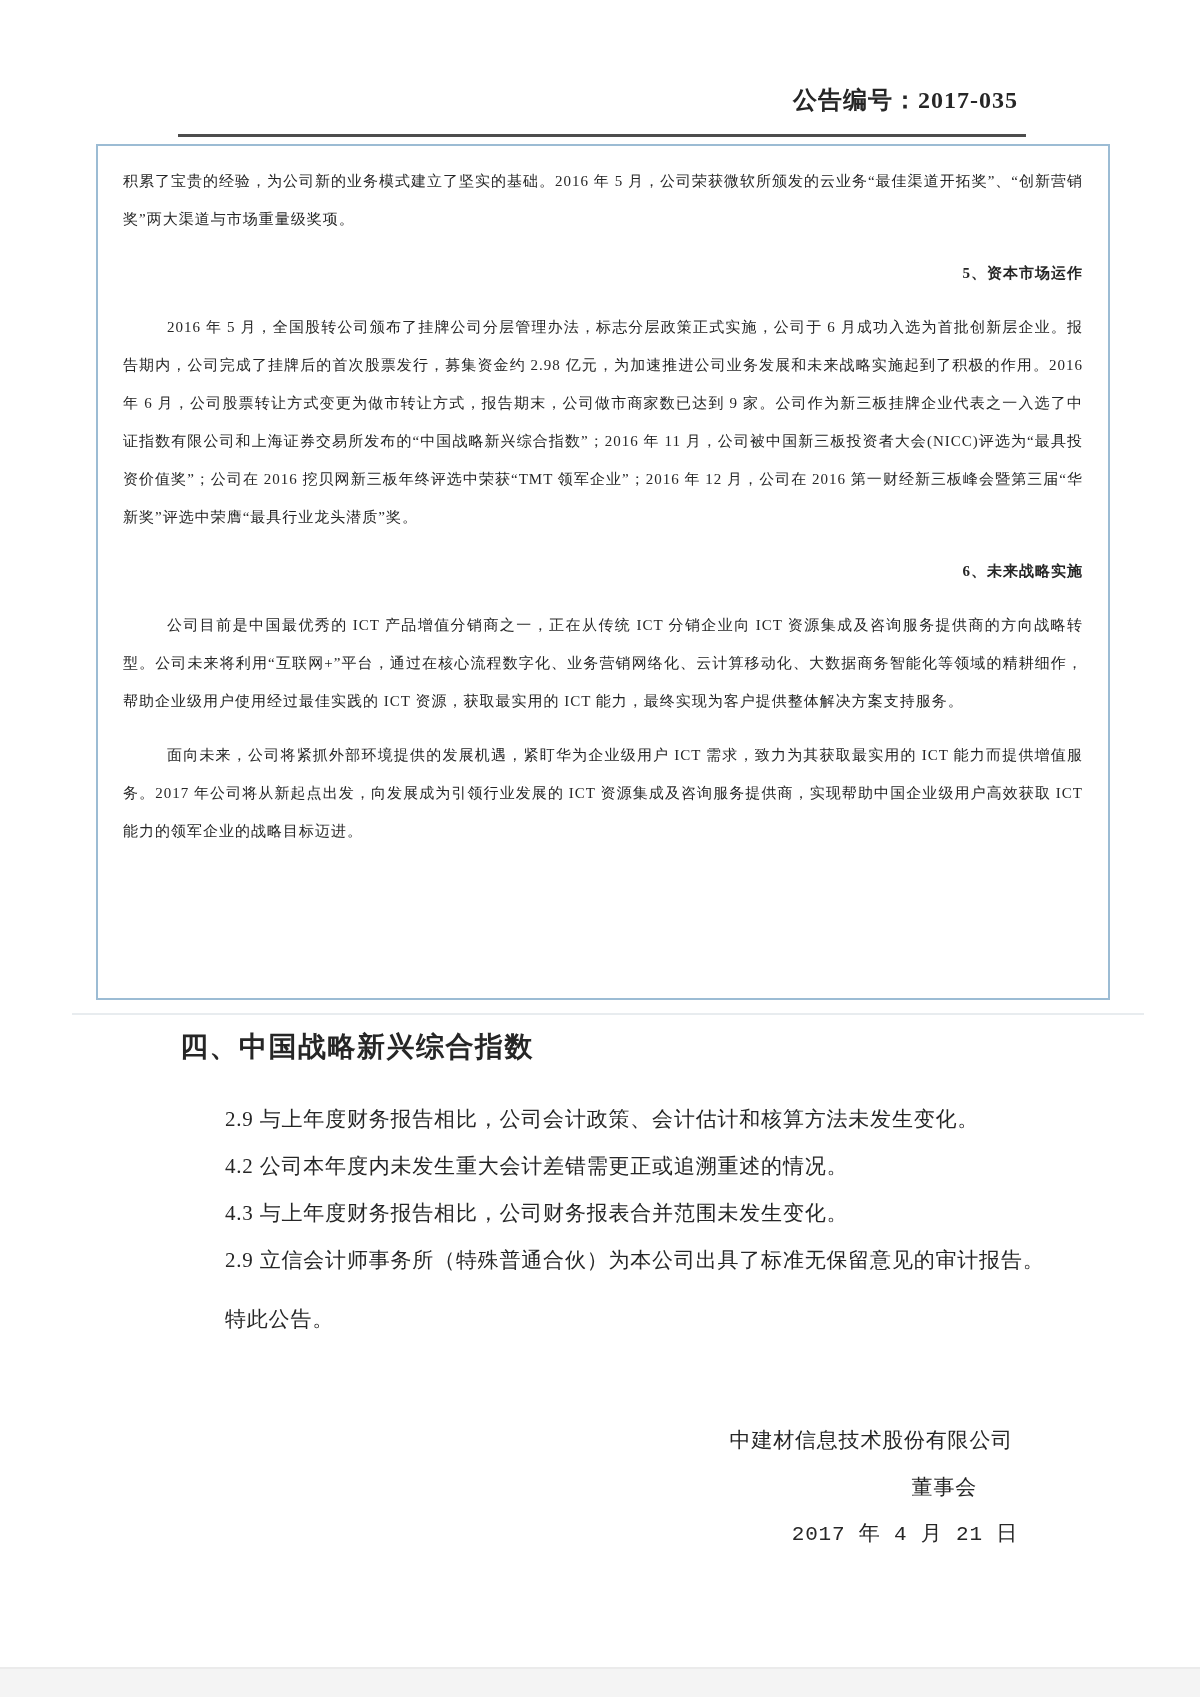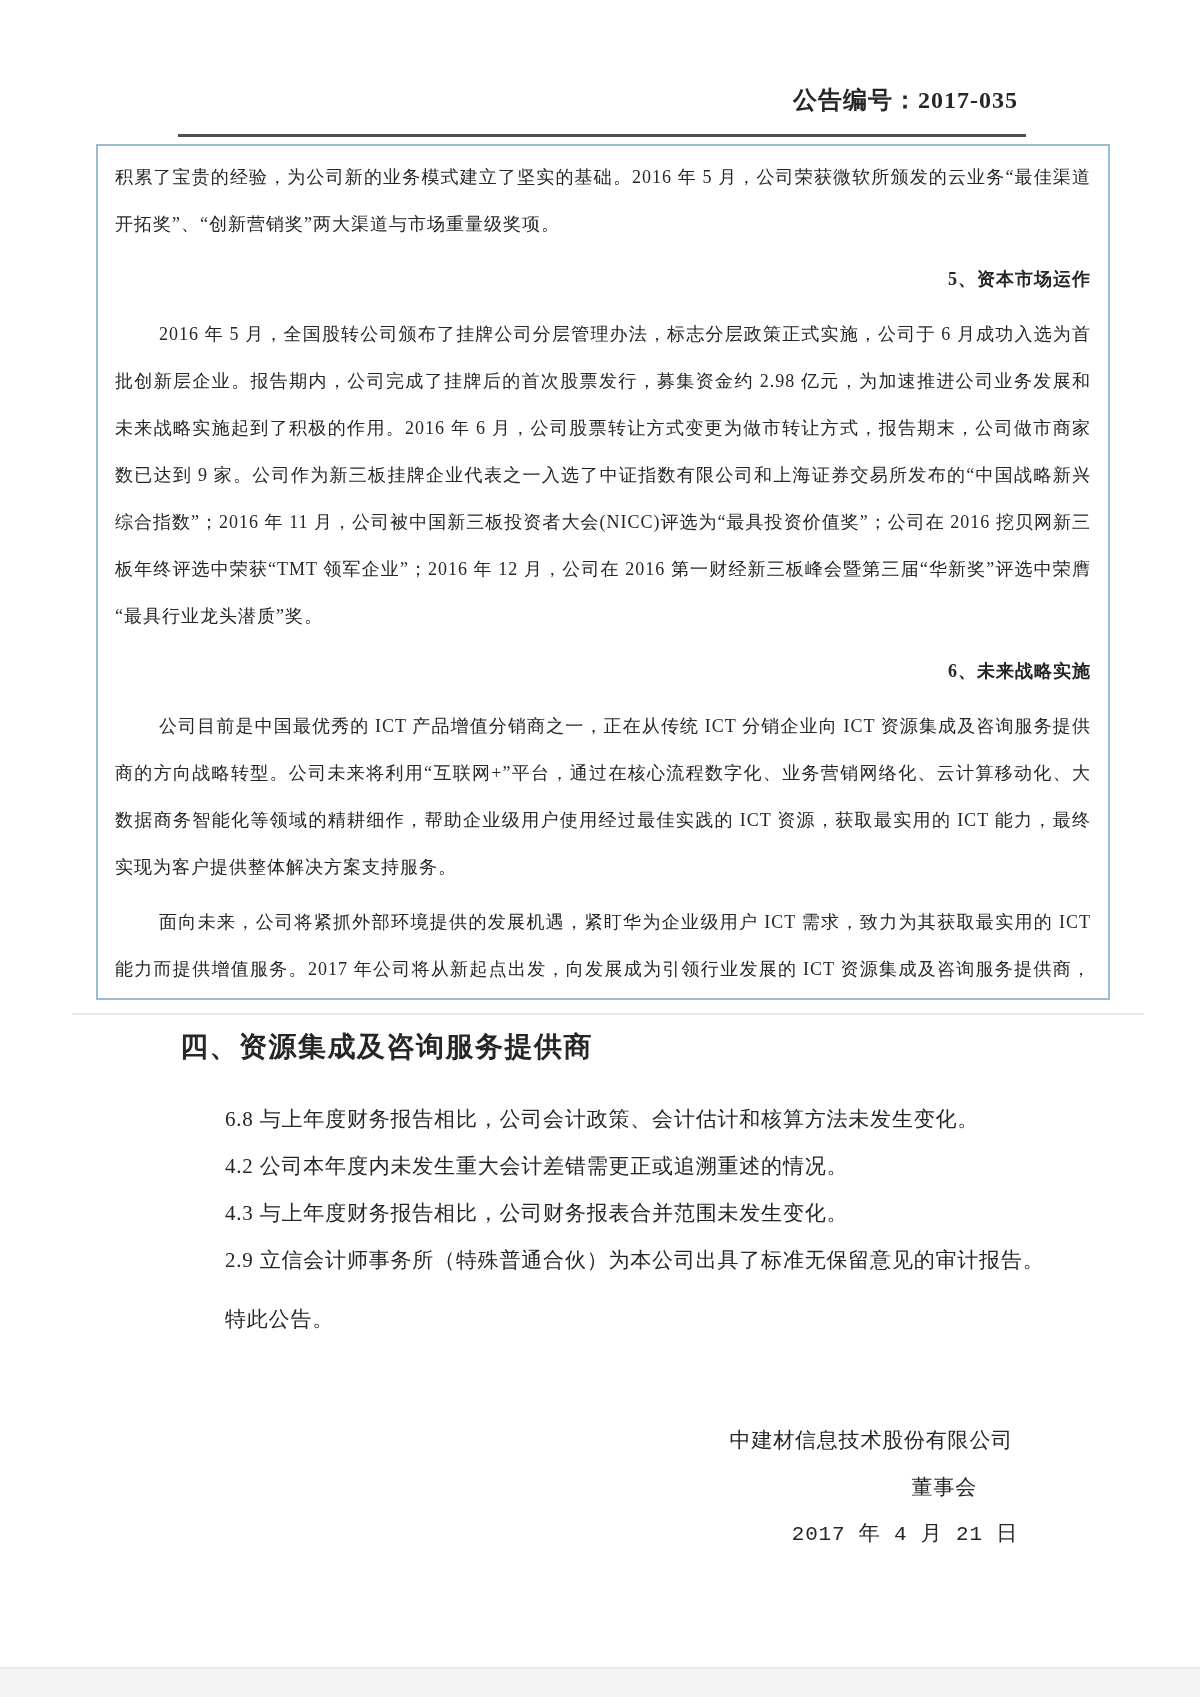--- a/index.html
+++ b/index.html
@@ -35,23 +35,23 @@
     box-sizing: border-box;
     top: 144px;
     left: 96px;
     width: 1014px;
     height: 856px;
     border: 2px solid var(--box-border, #9cbcd4);
     padding: 0 9px 6px 9px;
     overflow: hidden;
   }
   .content-box .para {
-    margin: 8px;
-    font-size: 18px;
-    line-height: 47px;
+    margin: 16px;
+    font-size: 15px;
+    line-height: 38px;
     letter-spacing: 1px;
     text-align: justify;
   }
   .content-box .para.heading {
     font-weight: bold;
     text-indent: 40px;
     text-align: right;
   }
   .content-box .para.indent { text-indent: 44px; }
   .faint-divider {
@@ -127,24 +127,24 @@
     <p class="para">积累了宝贵的经验，为公司新的业务模式建立了坚实的基础。2016 年 5 月，公司荣获微软所颁发的云业务“最佳渠道开拓奖”、“创新营销奖”两大渠道与市场重量级奖项。</p>
     <p class="para heading">5、资本市场运作</p>
     <p class="para indent">2016 年 5 月，全国股转公司颁布了挂牌公司分层管理办法，标志分层政策正式实施，公司于 6 月成功入选为首批创新层企业。报告期内，公司完成了挂牌后的首次股票发行，募集资金约 2.98 亿元，为加速推进公司业务发展和未来战略实施起到了积极的作用。2016 年 6 月，公司股票转让方式变更为做市转让方式，报告期末，公司做市商家数已达到 9 家。公司作为新三板挂牌企业代表之一入选了中证指数有限公司和上海证券交易所发布的“中国战略新兴综合指数”；2016 年 11 月，公司被中国新三板投资者大会(NICC)评选为“最具投资价值奖”；公司在 2016 挖贝网新三板年终评选中荣获“TMT 领军企业”；2016 年 12 月，公司在 2016 第一财经新三板峰会暨第三届“华新奖”评选中荣膺“最具行业龙头潜质”奖。</p>
     <p class="para heading">6、未来战略实施</p>
     <p class="para indent">公司目前是中国最优秀的 ICT 产品增值分销商之一，正在从传统 ICT 分销企业向 ICT 资源集成及咨询服务提供商的方向战略转型。公司未来将利用“互联网+”平台，通过在核心流程数字化、业务营销网络化、云计算移动化、大数据商务智能化等领域的精耕细作，帮助企业级用户使用经过最佳实践的 ICT 资源，获取最实用的 ICT 能力，最终实现为客户提供整体解决方案支持服务。</p>
     <p class="para indent">面向未来，公司将紧抓外部环境提供的发展机遇，紧盯华为企业级用户 ICT 需求，致力为其获取最实用的 ICT 能力而提供增值服务。2017 年公司将从新起点出发，向发展成为引领行业发展的 ICT 资源集成及咨询服务提供商，实现帮助中国企业级用户高效获取 ICT 能力的领军企业的战略目标迈进。</p>
   </div>
 
   <div class="faint-divider"></div>
 
-  <h2 class="section-title">四、资源集成及咨询服务提供商</h2>
+  <h2 class="section-title">四、中国战略新兴综合指数</h2>
 
   <div class="items">
-    <p class="item">6.8 与上年度财务报告相比，公司会计政策、会计估计和核算方法未发生变化。</p>
+    <p class="item">2.9 与上年度财务报告相比，公司会计政策、会计估计和核算方法未发生变化。</p>
     <p class="item">4.2 公司本年度内未发生重大会计差错需更正或追溯重述的情况。</p>
     <p class="item">4.3 与上年度财务报告相比，公司财务报表合并范围未发生变化。</p>
     <p class="item">2.9 立信会计师事务所（特殊普通合伙）为本公司出具了标准无保留意见的审计报告。</p>
   </div>
 
   <p class="closing">特此公告。</p>
 
   <p class="sig-line sig-company">中建材信息技术股份有限公司</p>
   <p class="sig-line sig-board">董事会</p>
   <p class="sig-line sig-date">2017 年 4 月 21 日</p>

